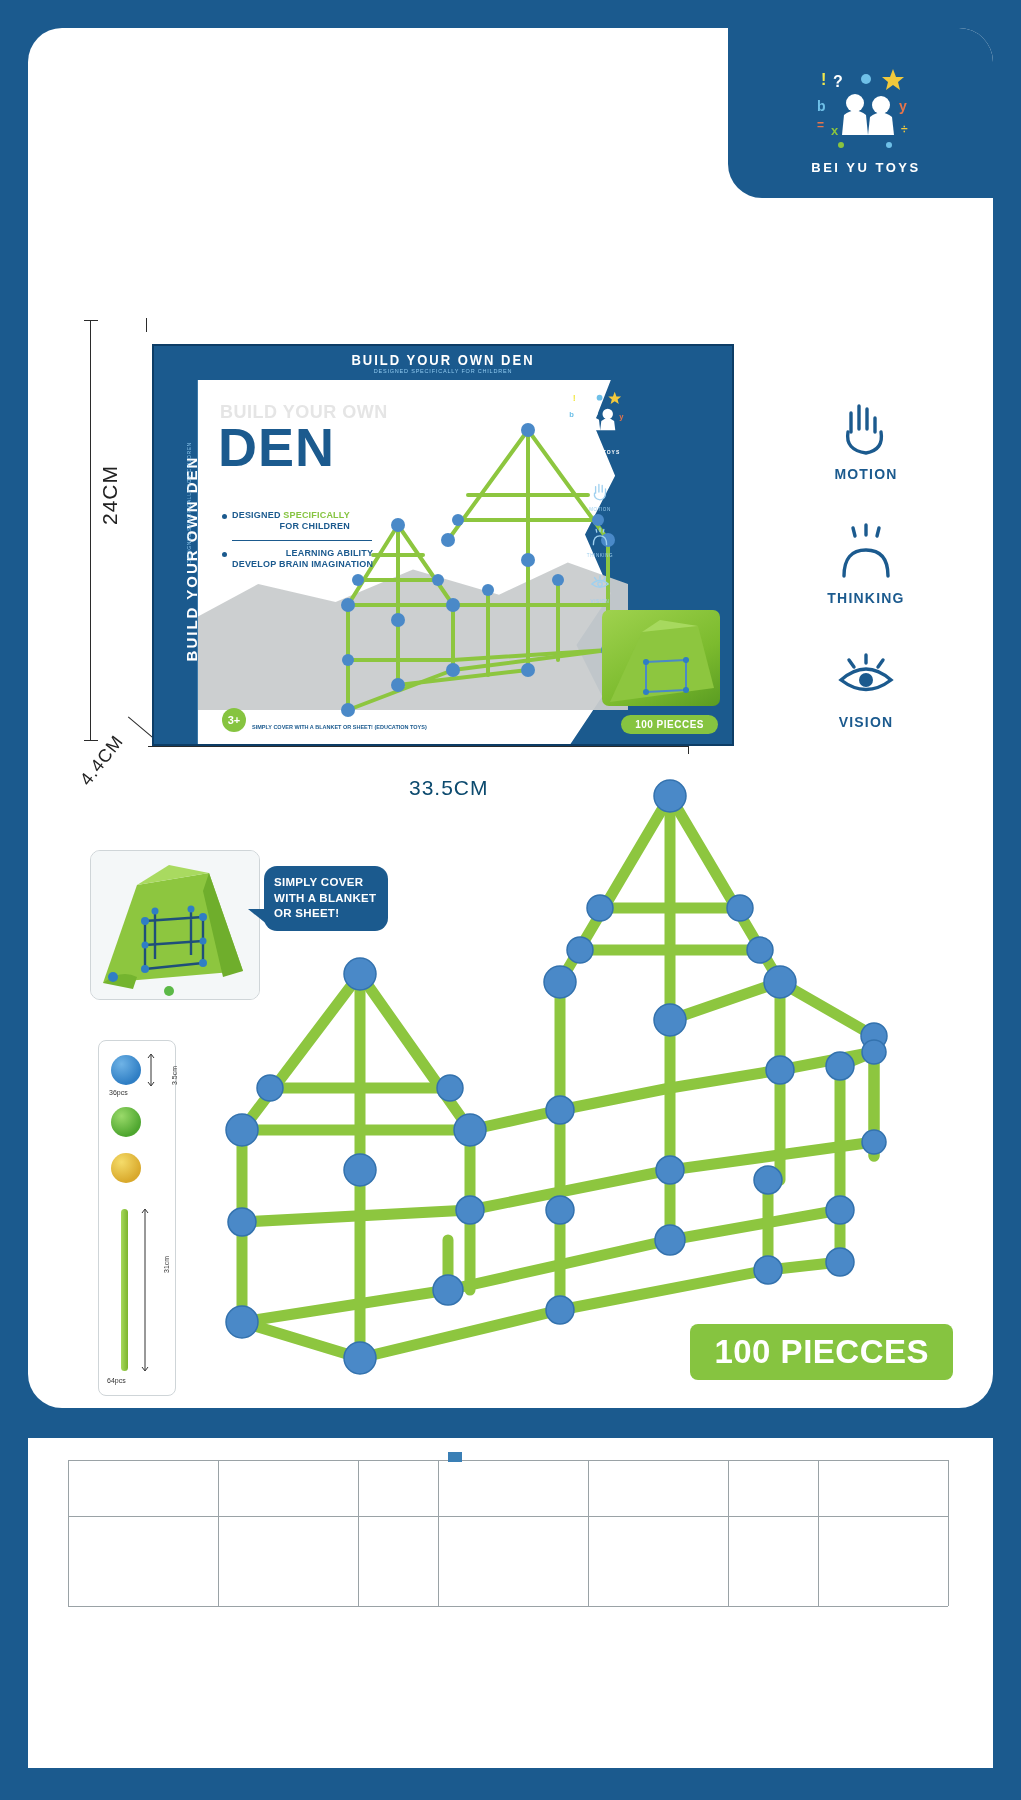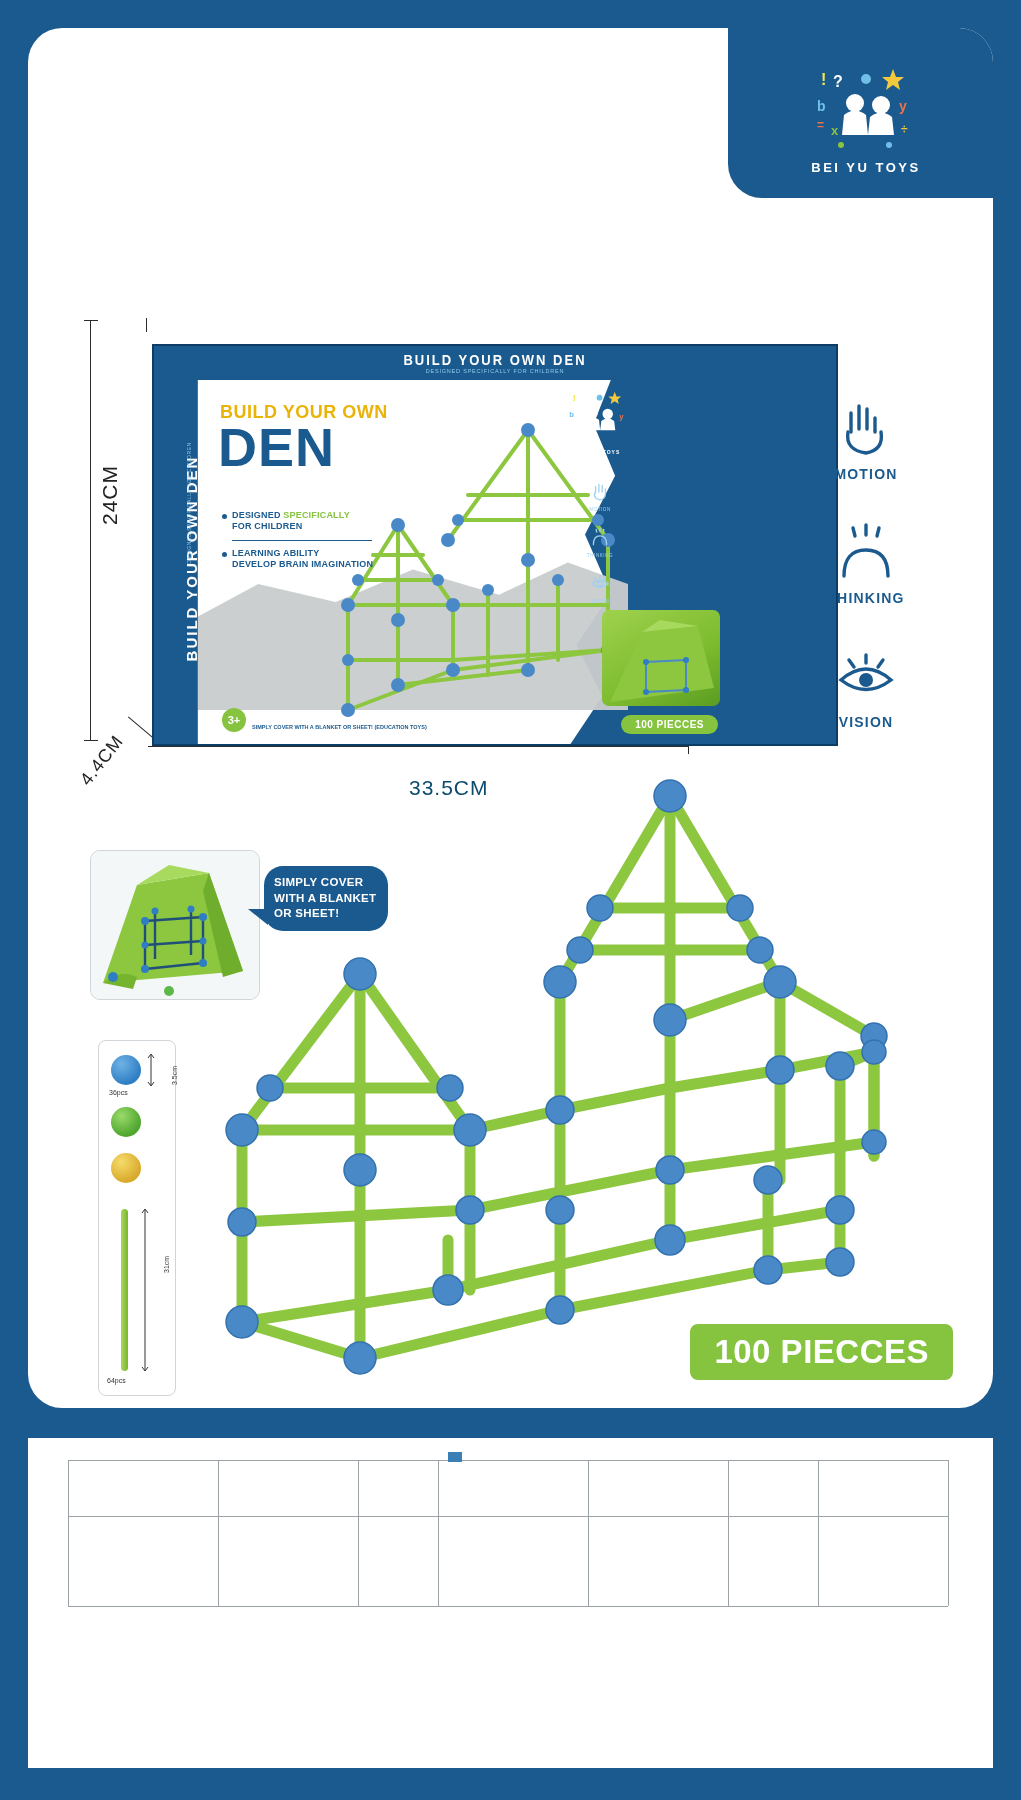--- a/index.html
+++ b/index.html
@@ -54,21 +54,21 @@
     position:absolute; left:45px; top:722px;
     transform:rotate(-52deg);
     font-size:18px; color:#222; letter-spacing:1px;
   }
   .guide{ position:absolute; background:#2b2b2b; }
 
   
   .pkg{
     position:absolute;
     left:124px; top:316px;
-    width:686px; height:402px;
+    width:582px; height:402px;
     background:#1b5a8e;
     border:2px solid #0d3d66;
     overflow:hidden;
   }
   .pkg-topstrip{
     position:absolute; left:0; top:0; width:100%; height:34px;
     background:#1b5a8e; display:flex; align-items:center; justify-content:center;
     flex-direction:column;
   }
   .pkg-topstrip .t1{
@@ -105,29 +105,29 @@
     clip-path:polygon(0 0, 96% 0, 92% 12%, 97% 26%, 90% 42%, 96% 58%, 88% 72%, 94% 86%, 86% 100%, 0 100%);
   }
   .grey-swash{
     position:absolute; left:0; top:150px; width:430px; height:180px;
     background:#c9ccce;
     clip-path:polygon(0 48%, 14% 30%, 32% 40%, 50% 22%, 70% 36%, 86% 18%, 100% 30%, 100% 100%, 0 100%);
     opacity:.95;
   }
   .pkg-title-small{
     position:absolute; left:22px; top:22px;
-    font-size:18px; font-weight:bold; color:#eab308; letter-spacing:.5px;
+    font-size:18px; font-weight:bold; color:#e5e5e5; letter-spacing:.5px;
   }
   .pkg-title-big{
     position:absolute; left:20px; top:42px;
     font-size:54px; font-weight:bold; color:#1b5a8e; letter-spacing:1px;
     line-height:.95;
   }
   .bullets{ position:absolute; left:24px; top:130px; width:190px; }
-  .bullet{ display:flex; align-items:flex-start; margin-bottom:7px; }
+  .bullet{ display:flex; align-items:flex-start; margin-bottom:7px;text-align:right; }
   .bullet .dot{
     width:5px;height:5px;border-radius:50%;background:#1b5a8e;
     margin:4px 5px 0 0; flex:none;
   }
   .bullet .txt{ font-size:9px; font-weight:bold; color:#1b5a8e; line-height:1.25; letter-spacing:.2px;}
   .bullet .txt .hl{ color:#86c440; }
   .rule{ width:140px;height:1px;background:#1b5a8e;margin:2px 0 7px 10px; }
 
   .age-badge{
     position:absolute; left:24px; bottom:16px;
@@ -169,21 +169,21 @@
   
   .blanket{
     position:absolute; left:62px; top:822px;
     width:170px; height:150px;
     border:1px solid #cfd5d8; border-radius:10px;
     background:#f4f7f8; overflow:hidden;
   }
   .bubble{
     position:absolute; left:236px; top:838px;
     width:124px; min-height:56px;
-    background:#1b5a8e; color:#fff; border-radius:19px;
+    background:#1b5a8e; color:#fff; border-radius:13px;
     padding:9px 10px; font-size:11.5px; font-weight:bold; line-height:1.35;
     letter-spacing:.3px;
   }
   .bubble:after{
     content:""; position:absolute; left:-16px; bottom:6px;
     border-width:0 20px 16px 0; border-style:solid;
     border-color:transparent #1b5a8e transparent transparent;
   }
 
   

